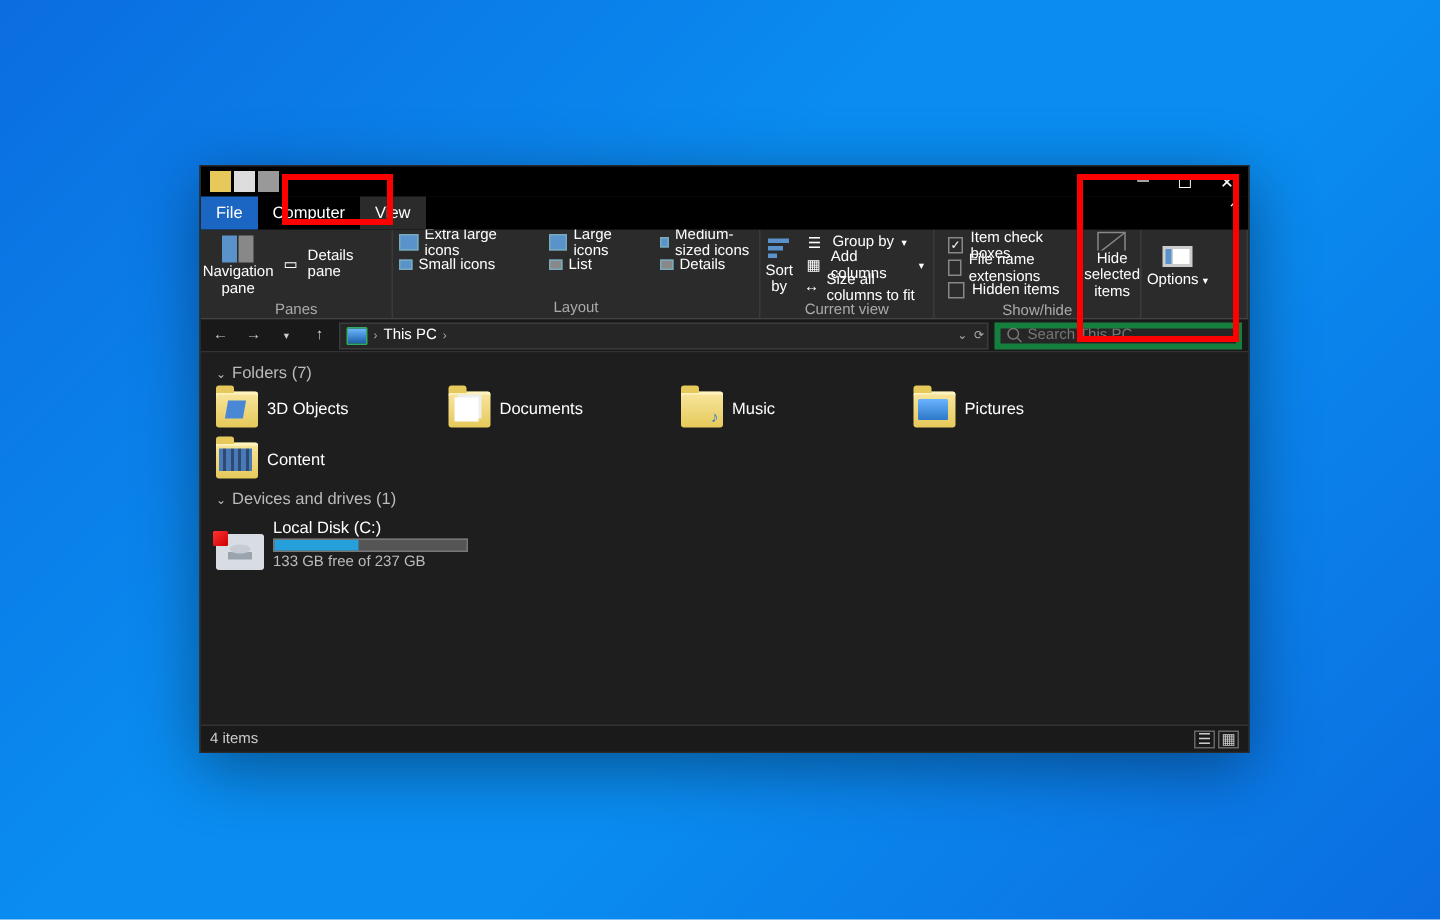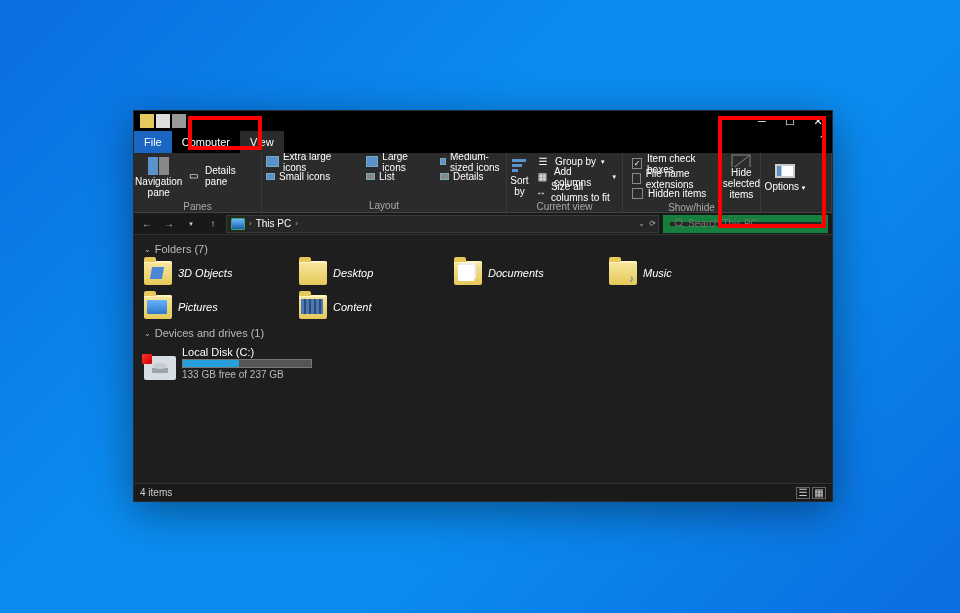--- a/index.html
+++ b/index.html
@@ -97,39 +97,38 @@
   .navbtn { width:18px; height:18px; display:flex; align-items:center; justify-content:center; color:#ccc; font-size:10px;}
   .crumb {
     flex:1; height:18px; background:#262626; border:1px solid #3a3a3a;
     display:flex; align-items:center; gap:4px; padding:0 4px; font-size:10px;
     position:relative;
   }
   .crumb .pcicon { width:14px; height:12px; background:linear-gradient(#6db7ff,#1a5fa8); border:1px solid #3a6; border-radius:1px;}
   .crumb .chev { font-size:8px; color:#aaa;}
   .crumb .refresh { position:absolute; right:2px; }
   .searchbox {
-    width:165px; height:18px; background:#262626; border:7px solid #15803d;
+    width:165px; height:18px; background:#262626; border:4px solid #15803d;
     display:flex; align-items:center; padding:0 4px; color:#777; font-size:10px;
   }
   .searchbox svg { margin-right:3px; }
   
   .content {
     flex:1; background:#1e1e1e; overflow:auto; padding:4px 10px;
     color:#fff;
   }
   .shdr { display:flex; align-items:center; gap:4px; color:#bbb; font-size:11px; margin:4px 0; cursor:default;}
   .shdr .chv { font-size:8px;}
   .folders {
     display:flex; flex-wrap:wrap;
     row-gap:6px;
   }
   .folderitem {
     width:155px; display:flex; align-items:center; gap:6px;
     padding:2px 0;
-    font-style:italic;
   }
   .ficon {
     width:28px; height:24px;
     background: linear-gradient(#f8e7a0,#e6c95a);
     border-radius:2px;
     position:relative;
     box-shadow: inset 0 2px 0 #fff3c0;
   }
   .ficon::before {
     content:""; position:absolute; left:0; top:-4px; width:12px; height:5px;
@@ -341,24 +340,20 @@
     <div class="shdr">
       <span class="chv">⌄</span>
       <span>Folders (7)</span>
     </div>
     <div class="folders" id="folders-container">
         <div class="folderitem">
           <div class="ficon threeD"></div>
           <span class="flabel">3D Objects</span>
         </div>
         <div class="folderitem">
-          <div class="ficon "></div>
-          <span class="flabel">Desktop</span>
-        </div>
-        <div class="folderitem">
           <div class="ficon doc"></div>
           <span class="flabel">Documents</span>
         </div>
         <div class="folderitem">
           <div class="ficon music"></div>
           <span class="flabel">Music</span>
         </div>
         <div class="folderitem">
           <div class="ficon pic"></div>
           <span class="flabel">Pictures</span>

